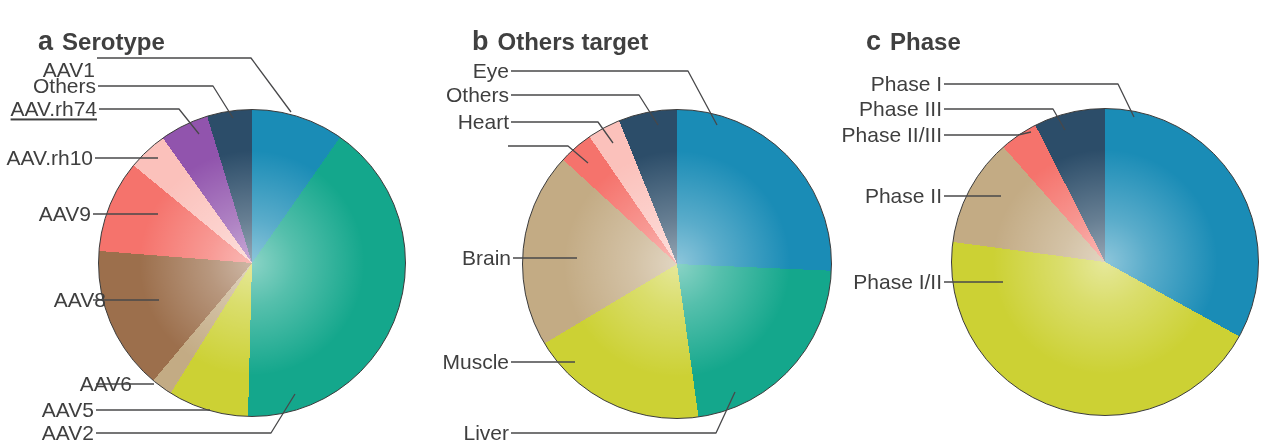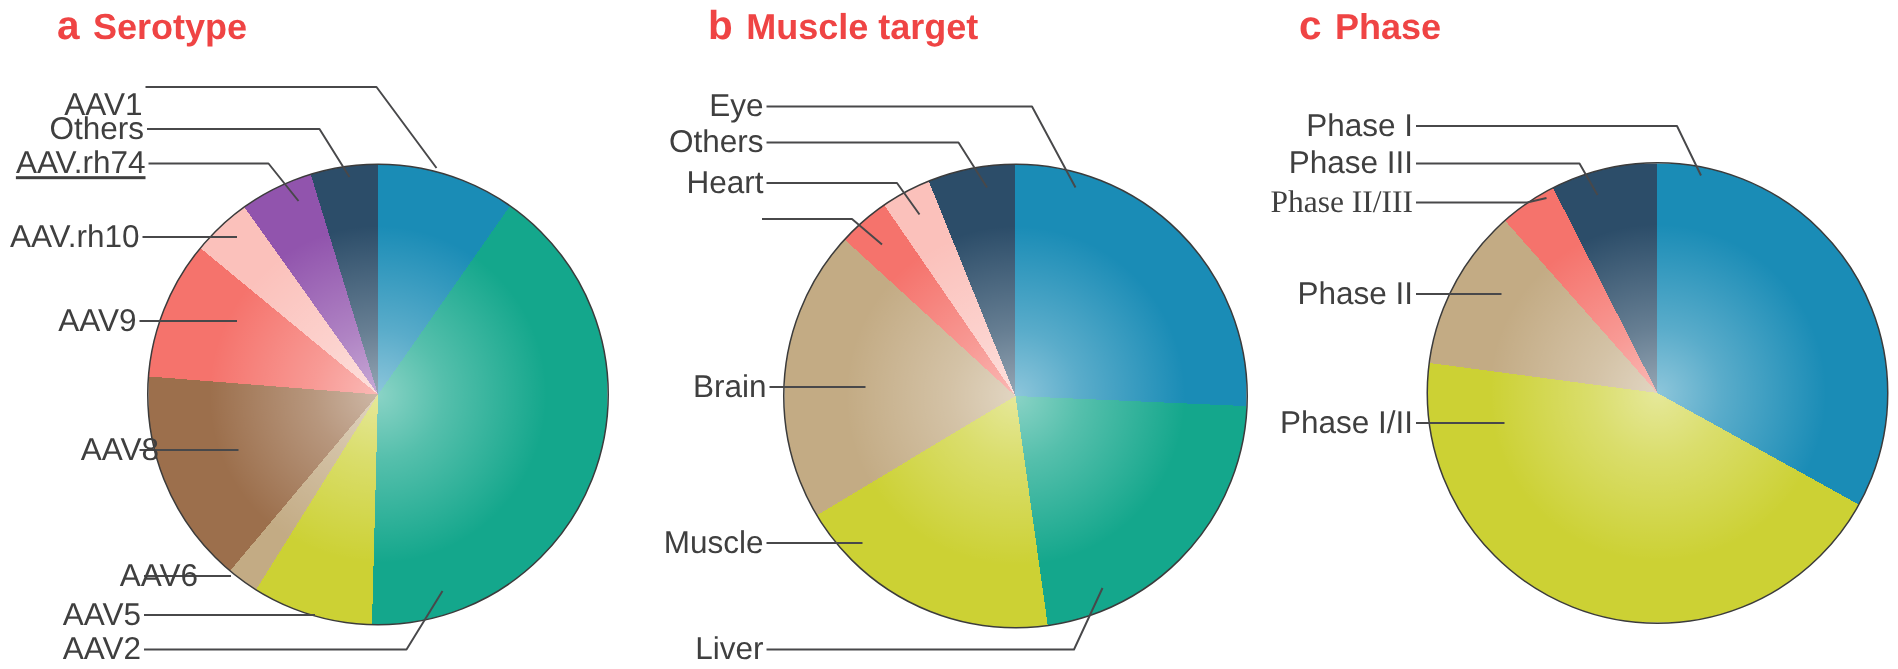--- a/index.html
+++ b/index.html
@@ -7,24 +7,25 @@
     position: relative;
     width: 1265px;
     height: 446px;
     background: #ffffff;
     font-family: "Liberation Sans", sans-serif;
     overflow: hidden;
   }
   .title {
     position: absolute;
     white-space: nowrap;
-    color: #ef4444;
+    color: #404040;
     font-weight: bold;
     font-size: 24px;
     line-height: 26px;
+    margin-top: 24px;
   }
   .title .letter {
     font-size: 27px;
     margin-right: 9px;
   }
   .pie {
     position: absolute;
     border-radius: 50%;
     box-sizing: border-box;
     border: 1.5px solid #3b3b3b;
@@ -58,21 +59,21 @@
 
   <section>
     <div class="title" style="left: 38px; top: 4px;">
       <span class="letter">a</span><span class="ttl">Serotype</span>
     </div>
     <div class="pie" style="left: 98px; top: 109px; height: 308px; width: 308px; background: radial-gradient(circle, rgba(255, 255, 255, 0.5) 0%, rgba(255, 255, 255, 0.28) 20%, rgba(255, 255, 255, 0) 52%), conic-gradient(rgb(26, 140, 182) 0deg, rgb(26, 140, 182) 35deg, rgb(20, 167, 140) 35deg, rgb(20, 167, 140) 181.5deg, rgb(204, 209, 52) 181.5deg, rgb(204, 209, 52) 212deg, rgb(195, 171, 132) 212deg, rgb(195, 171, 132) 220deg, rgb(156, 111, 76) 220deg, rgb(156, 111, 76) 274.5deg, rgb(245, 115, 108) 274.5deg, rgb(245, 115, 108) 309.5deg, rgb(251, 193, 187) 309.5deg, rgb(251, 193, 187) 324.5deg, rgb(145, 84, 173) 324.5deg, rgb(145, 84, 173) 343deg, rgb(44, 77, 105) 343deg, rgb(44, 77, 105) 360deg);"></div>
   </section>
 
   <section>
     <div class="title" style="left: 472px; top: 4px;">
-      <span class="letter">b</span><span class="ttl">Muscle target</span>
+      <span class="letter">b</span><span class="ttl">Others target</span>
     </div>
     <div class="pie" style="left: 522px; top: 109px; height: 310px; width: 310px; background: radial-gradient(circle, rgba(255, 255, 255, 0.5) 0%, rgba(255, 255, 255, 0.28) 20%, rgba(255, 255, 255, 0) 52%), conic-gradient(rgb(26, 140, 182) 0deg, rgb(26, 140, 182) 92.5deg, rgb(20, 167, 140) 92.5deg, rgb(20, 167, 140) 172deg, rgb(204, 209, 52) 172deg, rgb(204, 209, 52) 239deg, rgb(195, 171, 132) 239deg, rgb(195, 171, 132) 312.5deg, rgb(245, 115, 108) 312.5deg, rgb(245, 115, 108) 325.5deg, rgb(251, 193, 187) 325.5deg, rgb(251, 193, 187) 338deg, rgb(44, 77, 105) 338deg, rgb(44, 77, 105) 360deg);"></div>
   </section>
 
   <section>
     <div class="title" style="left: 866px; top: 4px;">
       <span class="letter">c</span><span class="ttl">Phase</span>
     </div>
     <div class="pie" style="left: 951px; top: 108px; height: 308px; width: 308px; background: radial-gradient(circle, rgba(255, 255, 255, 0.5) 0%, rgba(255, 255, 255, 0.28) 20%, rgba(255, 255, 255, 0) 52%), conic-gradient(rgb(26, 140, 182) 0deg, rgb(26, 140, 182) 119deg, rgb(204, 209, 52) 119deg, rgb(204, 209, 52) 277.5deg, rgb(195, 171, 132) 277.5deg, rgb(195, 171, 132) 318.5deg, rgb(245, 115, 108) 318.5deg, rgb(245, 115, 108) 333deg, rgb(44, 77, 105) 333deg, rgb(44, 77, 105) 360deg);"></div>
   </section>
@@ -111,16 +112,16 @@
     <div class="lbl" style="left: 94px; top: 410px;">AAV5</div>
     <div class="lbl" style="left: 94px; top: 433px; text-align: center;">AAV2</div>
     <div class="lbl" style="left: 509px; top: 71px;">Eye</div>
     <div class="lbl" style="left: 509px; top: 95px;">Others</div>
     <div class="lbl" style="left: 509px; top: 122px;">Heart</div>
     <div class="lbl" style="left: 511px; top: 258px;">Brain</div>
     <div class="lbl" style="left: 509px; top: 362px;">Muscle</div>
     <div class="lbl" style="left: 509px; top: 433px;">Liver</div>
     <div class="lbl" style="left: 942px; top: 84px;">Phase I</div>
     <div class="lbl" style="left: 942px; top: 109px;">Phase III</div>
-    <div class="lbl" style="left: 942px; top: 135px; font-family: Liberation Serif, serif;">Phase II/III</div>
+    <div class="lbl" style="left: 942px; top: 135px;">Phase II/III</div>
     <div class="lbl" style="left: 942px; top: 196px;">Phase II</div>
     <div class="lbl" style="left: 942px; top: 282px;">Phase I/II</div>
   </div>
 
 </body></html>

